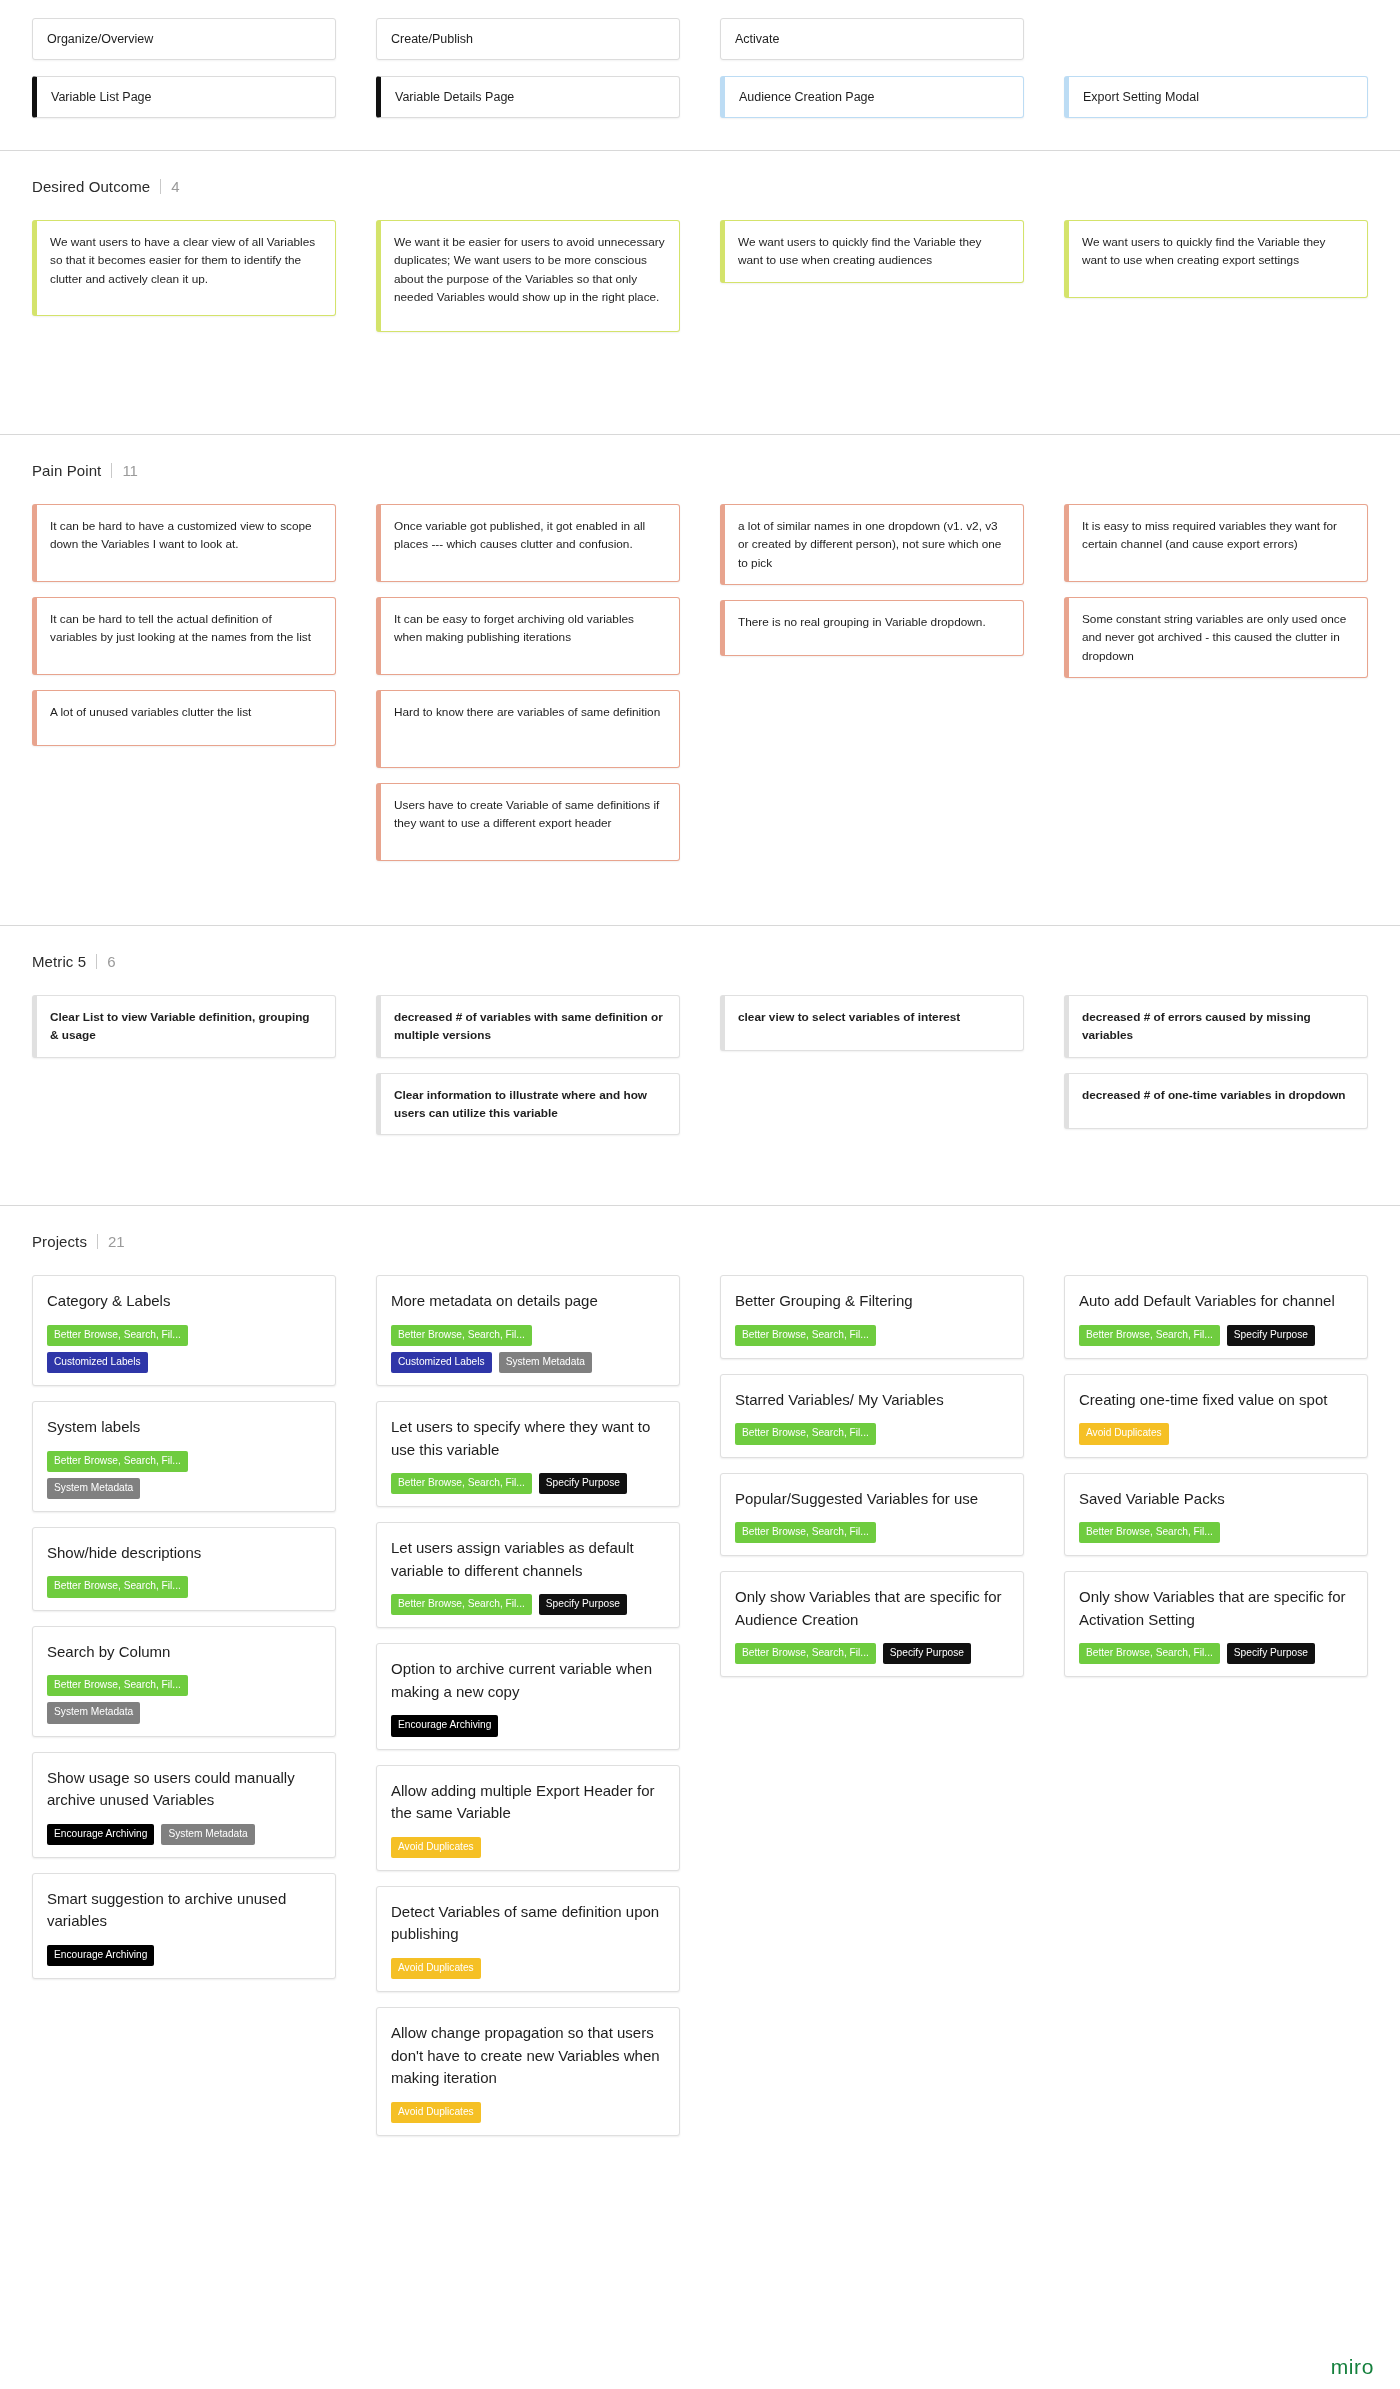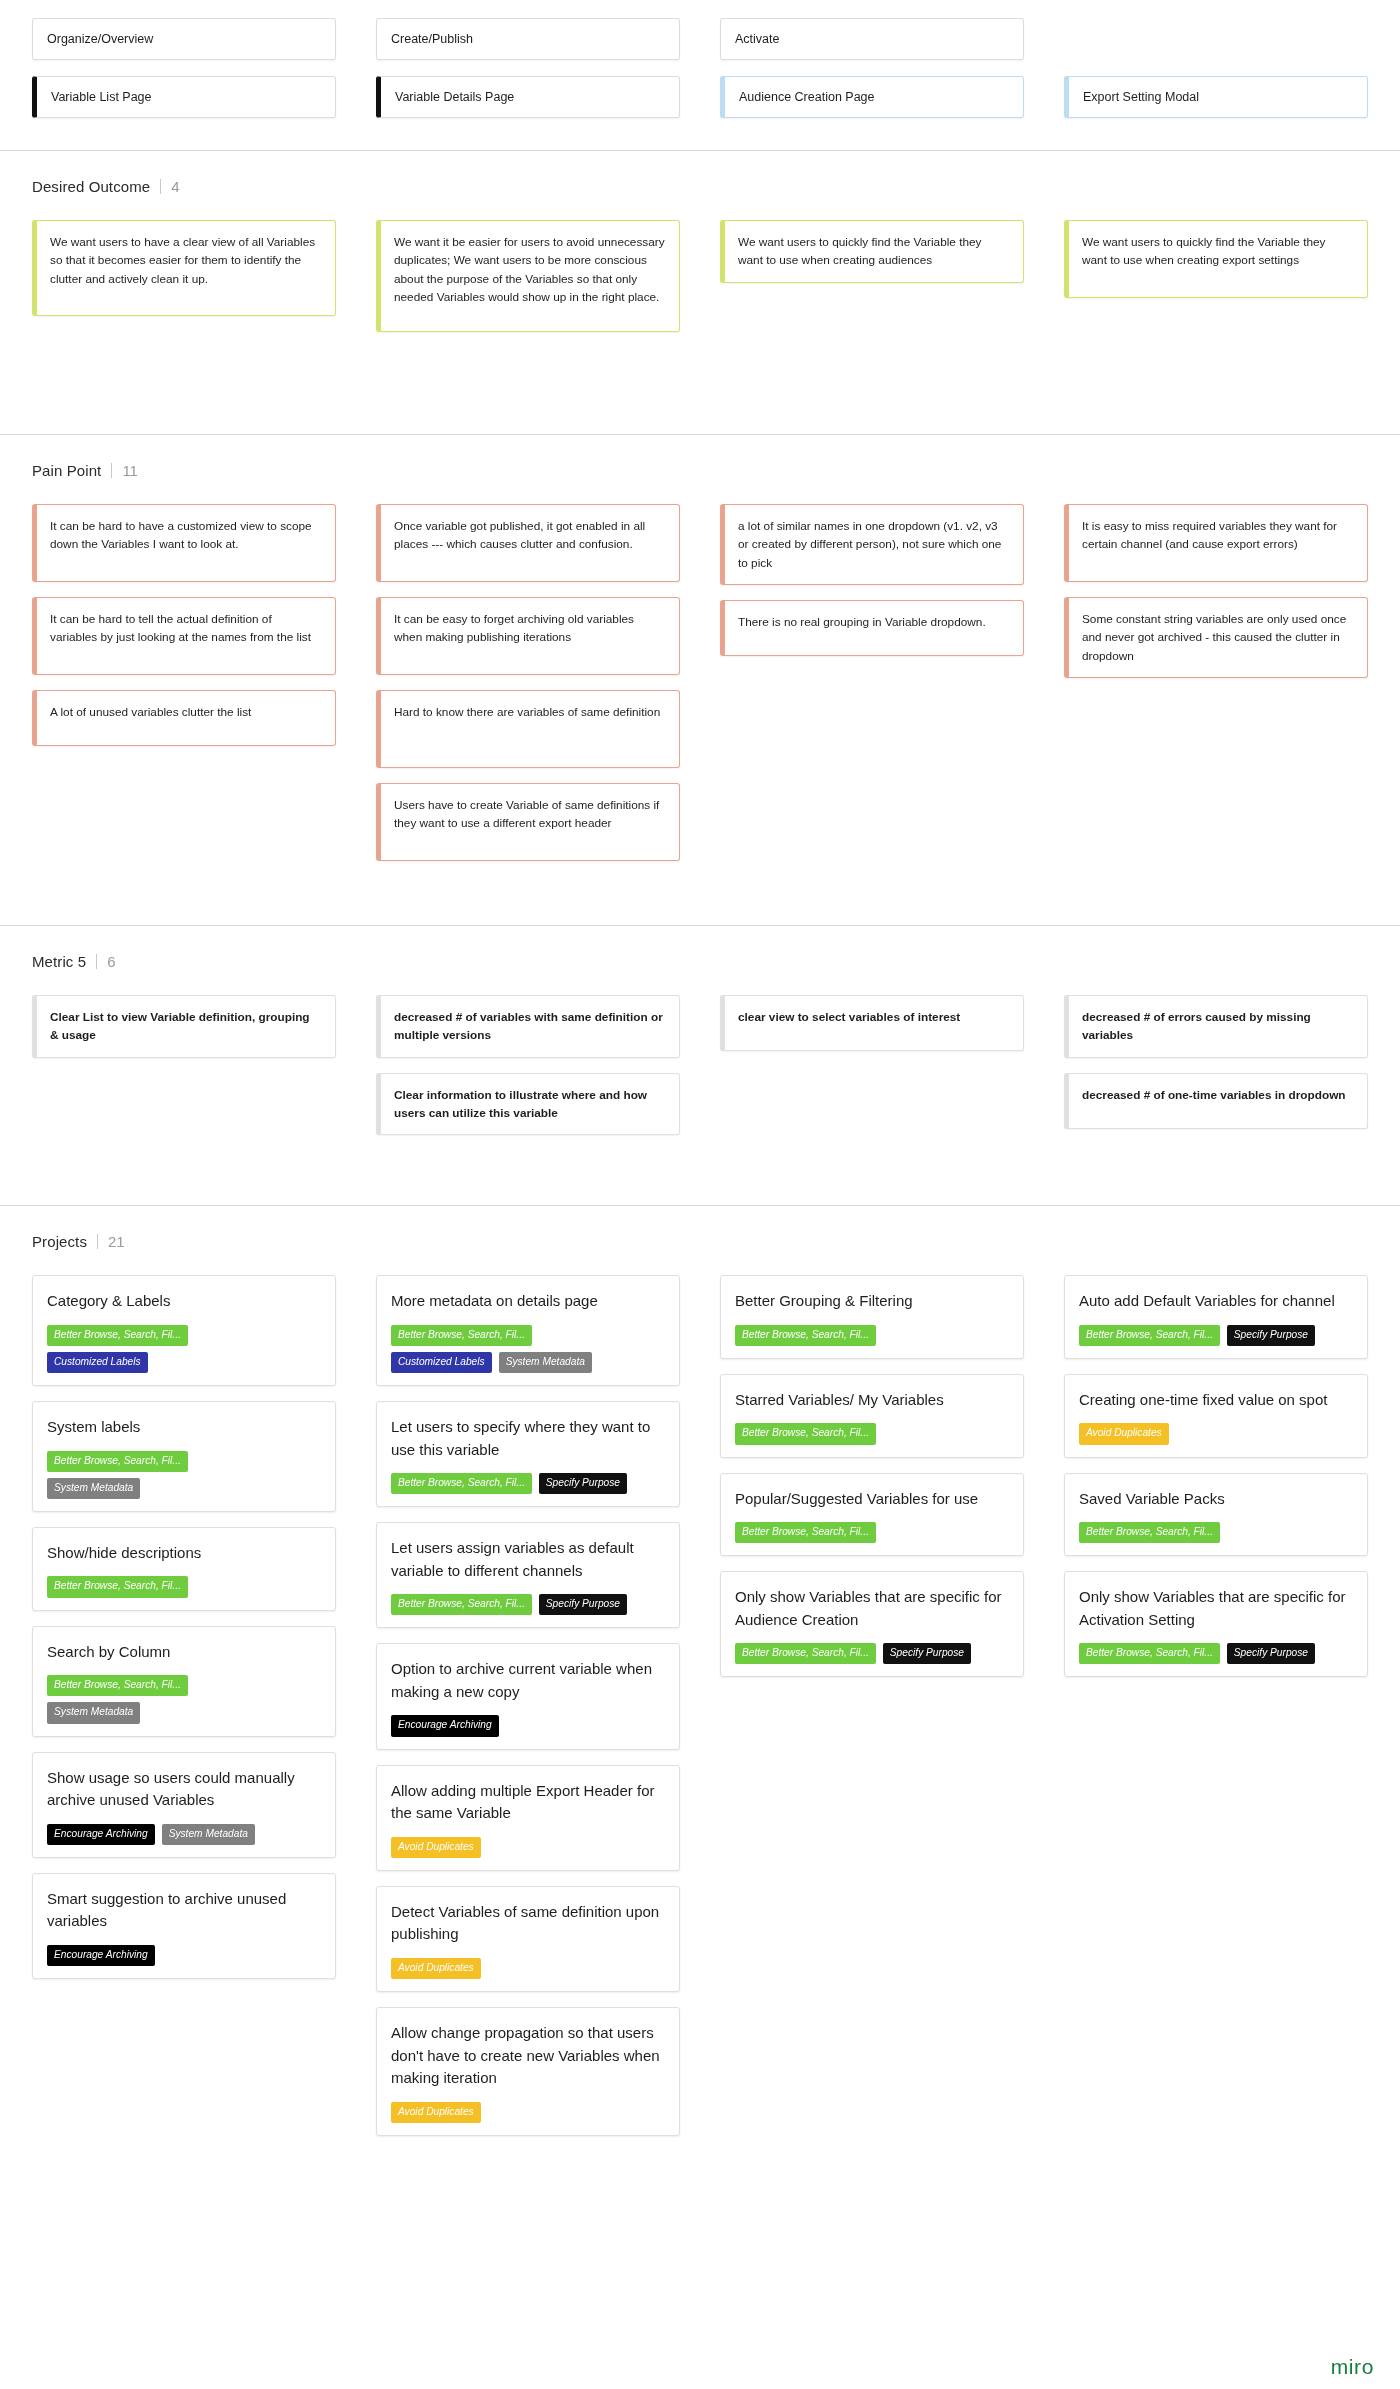--- a/index.html
+++ b/index.html
@@ -129,21 +129,21 @@
     box-shadow: 0 1px 2px rgba(0,0,0,.07);
     margin-bottom: 15px;
   }
   .project-title {
     font-size: 15px;
     line-height: 1.5;
     color: #1e1e1e;
     margin-bottom: 12px;
   }
   .tag-rows { display: flex; flex-direction: column; gap: 6px; }
-  .tag-row  { display: flex; flex-wrap: wrap; gap: 7px; font-style: italic; }
+  .tag-row  { display: flex; flex-wrap: wrap; gap: 7px; }
   .tag {
     display: inline-block;
     font-size: 10.2px;
     line-height: 1;
     padding: 5px 7px 6px 7px;
     color: #ffffff;
     border-radius: 2px;
     white-space: nowrap;
   }
   .tag.green  { background: #6fcc3f; }

